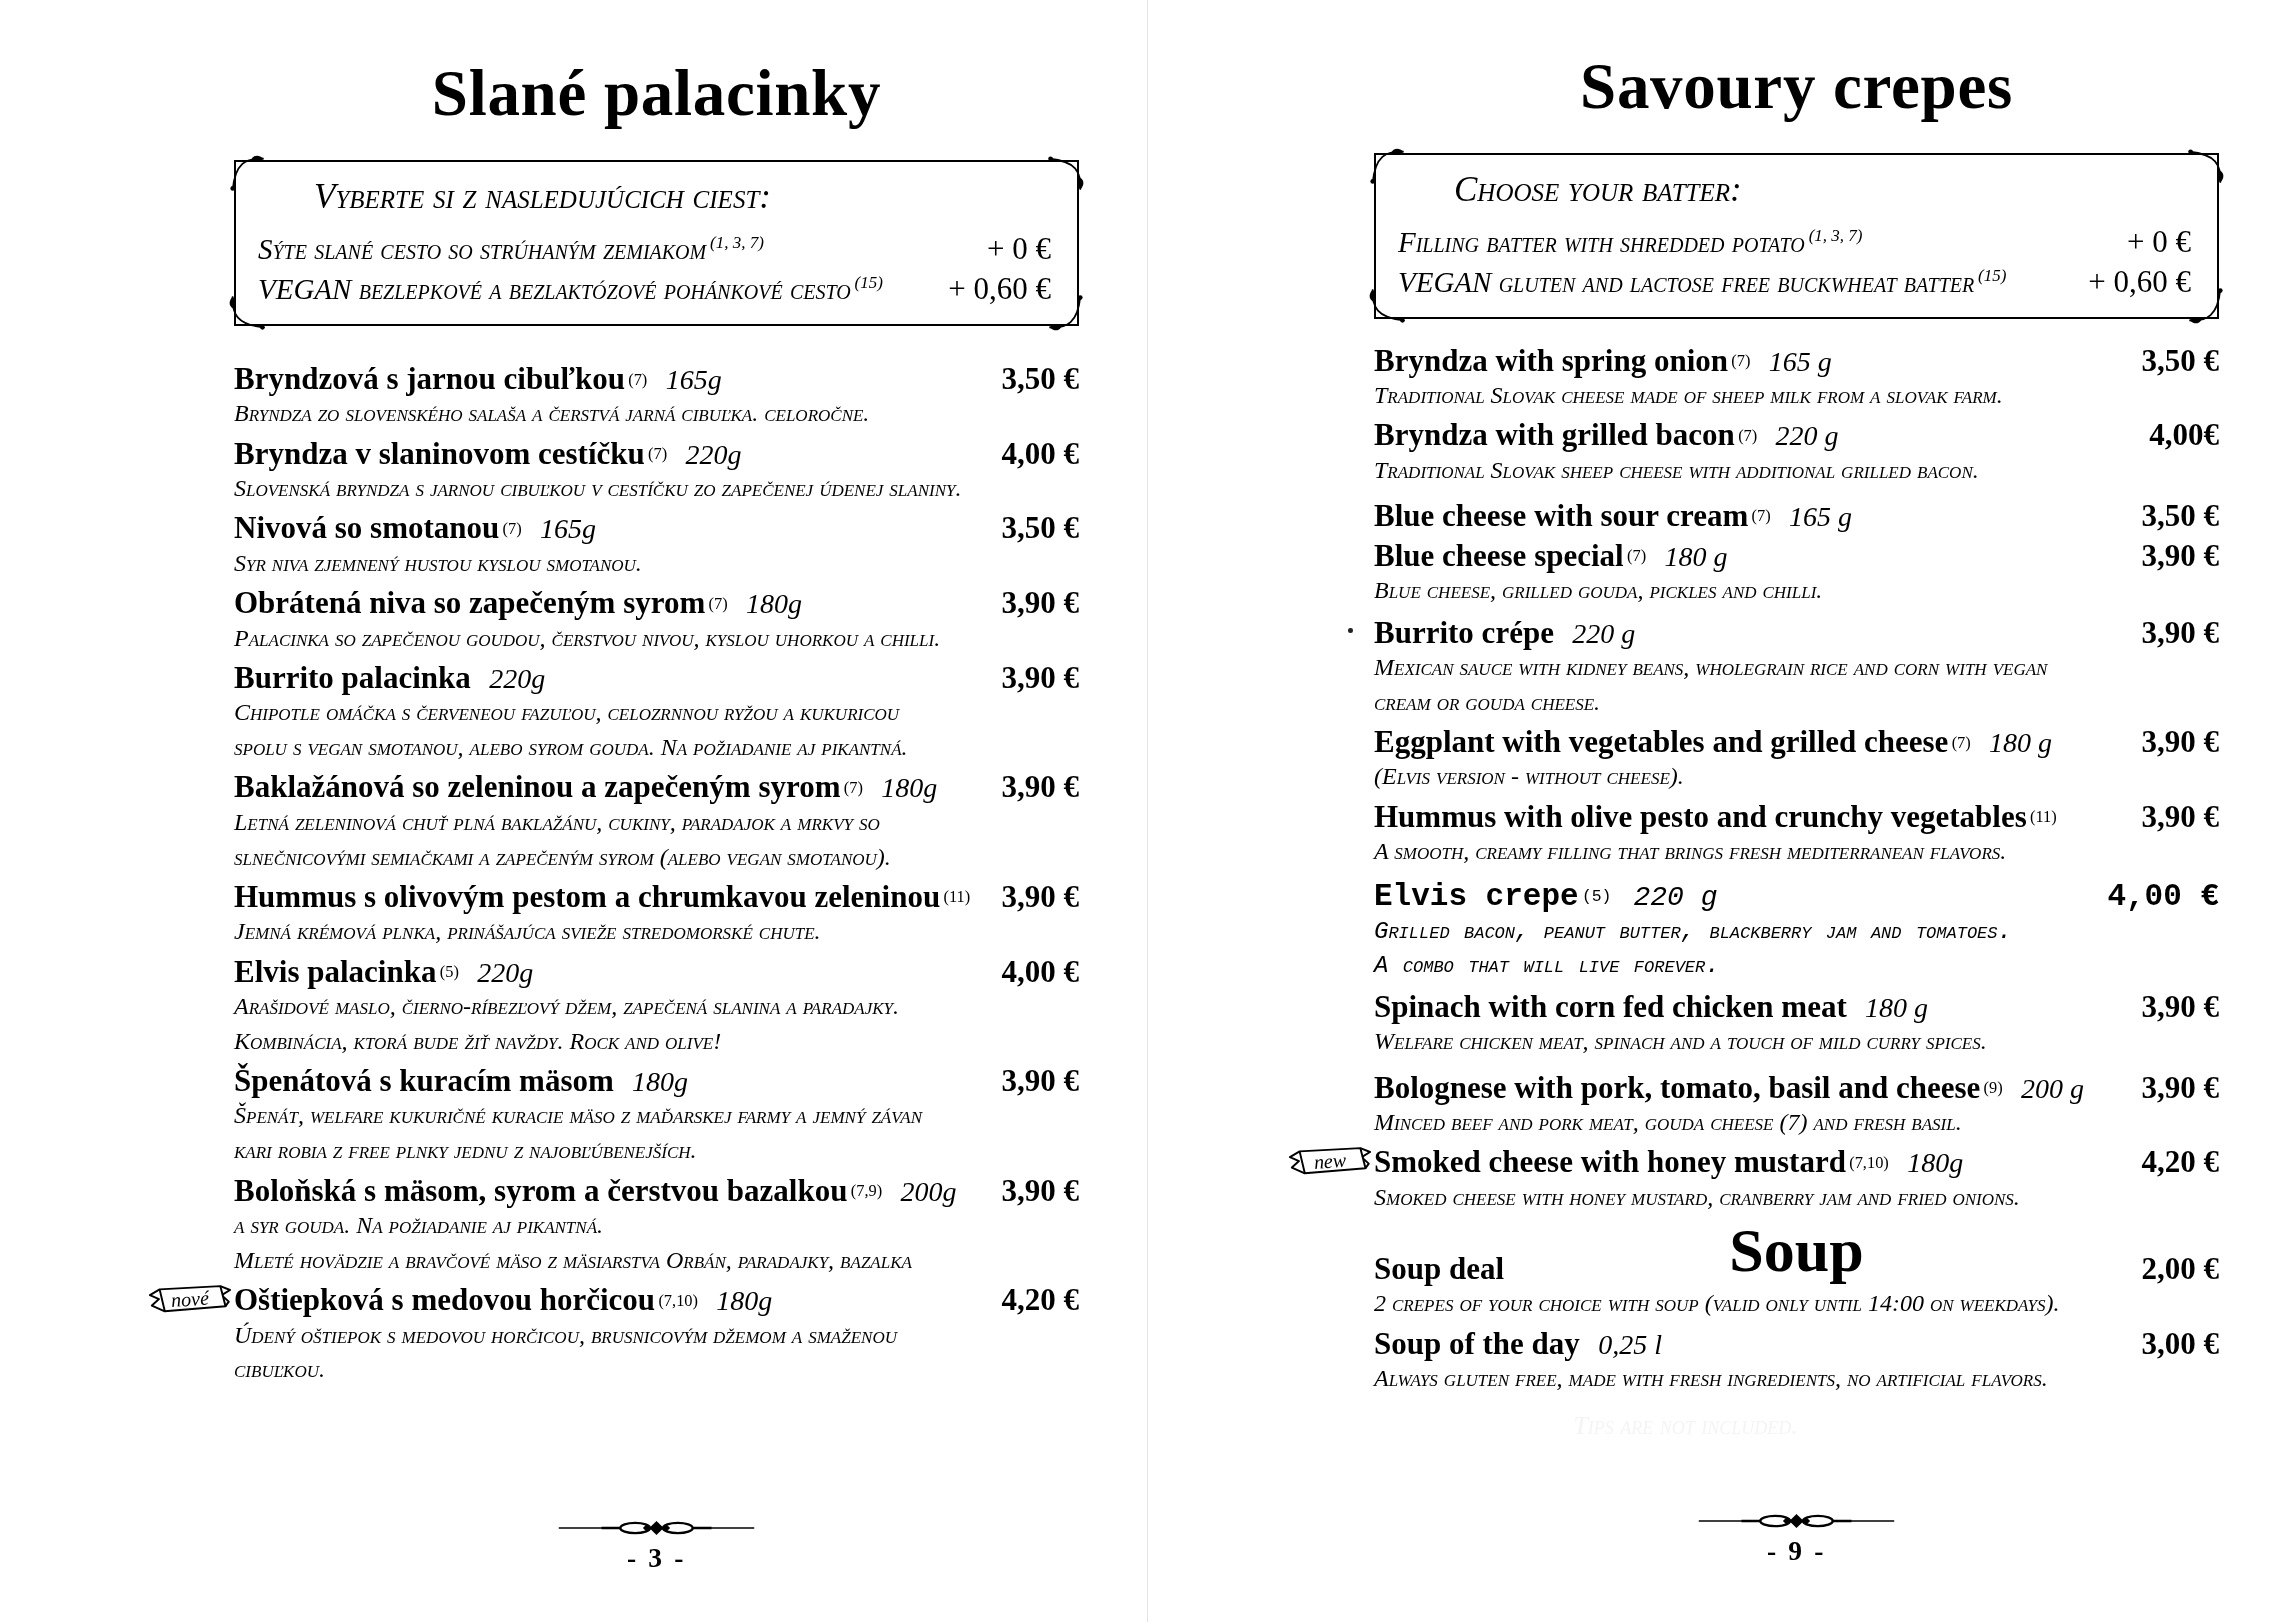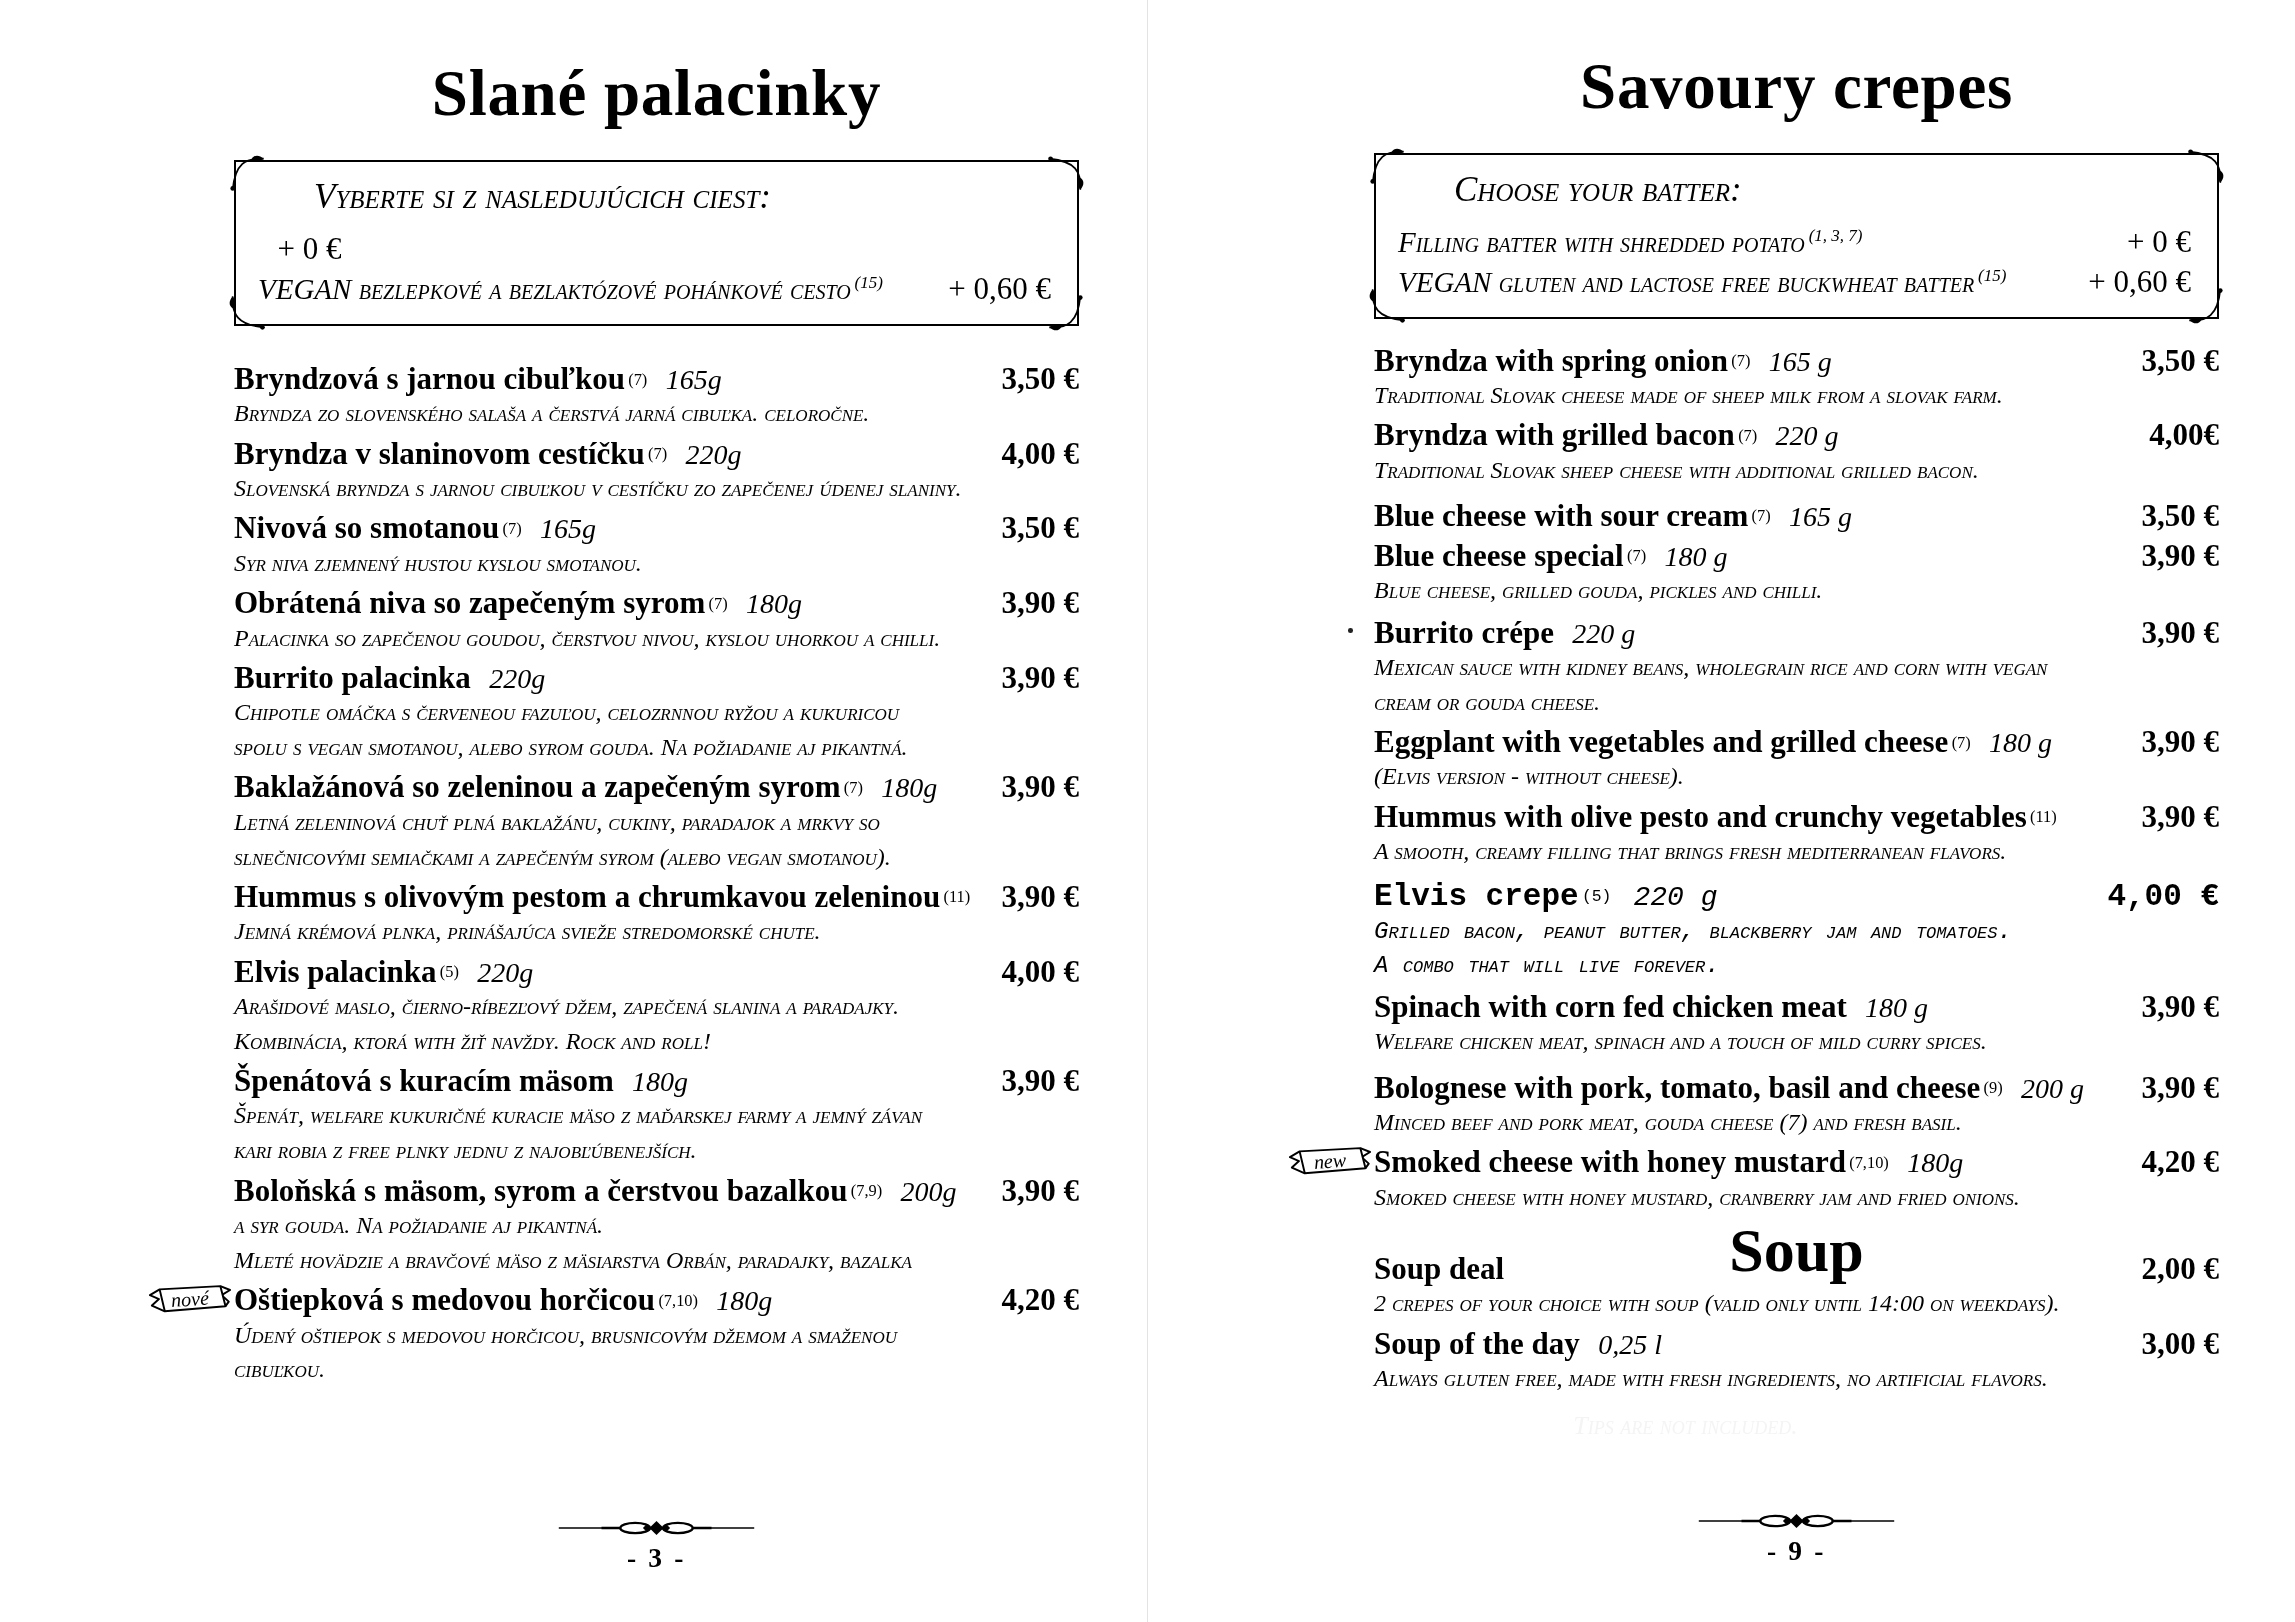--- a/index.html
+++ b/index.html
@@ -183,20 +183,23 @@
         <circle cx="8" cy="58" r="4" fill="#000"></circle>
       </svg>
     <svg class="corner bl" viewBox="0 0 64 64">
         <path d="M60 8 C30 6 12 16 8 60" fill="none" stroke="#000" stroke-width="3"></path>
         <path d="M60 8 c-7 -7 -16 -7 -20 0 c5 5 13 5 20 0 Z" fill="#000"></path>
         <circle cx="8" cy="58" r="4" fill="#000"></circle>
       </svg>
     <div class="batter-heading">Vyberte si z nasledujúcich ciest:</div>
     <div class="batter-rows">
         <div class="batter-row">
+    <span class="batter-text">
+      <span class="batter-text-main">Sýte slané cesto so strúhaným zemiakom</span><sup class="batter-sup">(1, 3, 7)</sup>
+    </span>
     <span class="batter-price">+ 0 €</span>
   </div>
         <div class="batter-row">
     <span class="batter-text">
       <span class="batter-text-main">VEGAN bezlepkové a bezlaktózové pohánkové cesto</span><sup class="batter-sup">(15)</sup>
     </span>
     <span class="batter-price">+ 0,60 €</span>
   </div>
       </div>
   </div>
@@ -299,21 +302,21 @@
     <div class="item-head">
 
       <span class="name-group">
         <span class="item-name">Elvis palacinka</span><sup class="item-sup">(5)</sup>
         <span class="item-weight">220g</span>
       </span>
       <span class="item-price">4,00 €</span>
     </div>
     <div class="item-desc">
           <div class="desc-line">Arašidové maslo, čierno-ríbezľový džem, zapečená slanina a paradajky.</div>
-          <div class="desc-line">Kombinácia, ktorá with žiť navždy. Rock and roll!</div>
+          <div class="desc-line">Kombinácia, ktorá bude žiť navždy. Rock and olive!</div>
         </div>
   </div>
       <div class="item">
     <div class="item-head">
 
       <span class="name-group">
         <span class="item-name">Špenátová s kuracím mäsom</span>
         <span class="item-weight">180g</span>
       </span>
       <span class="item-price">3,90 €</span>

